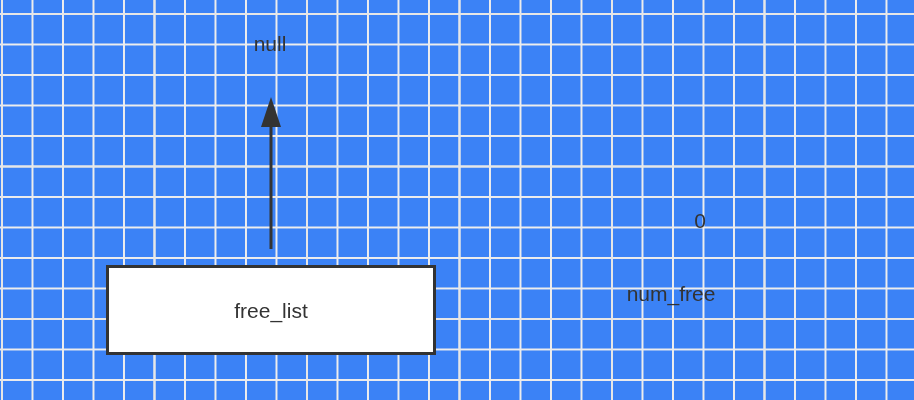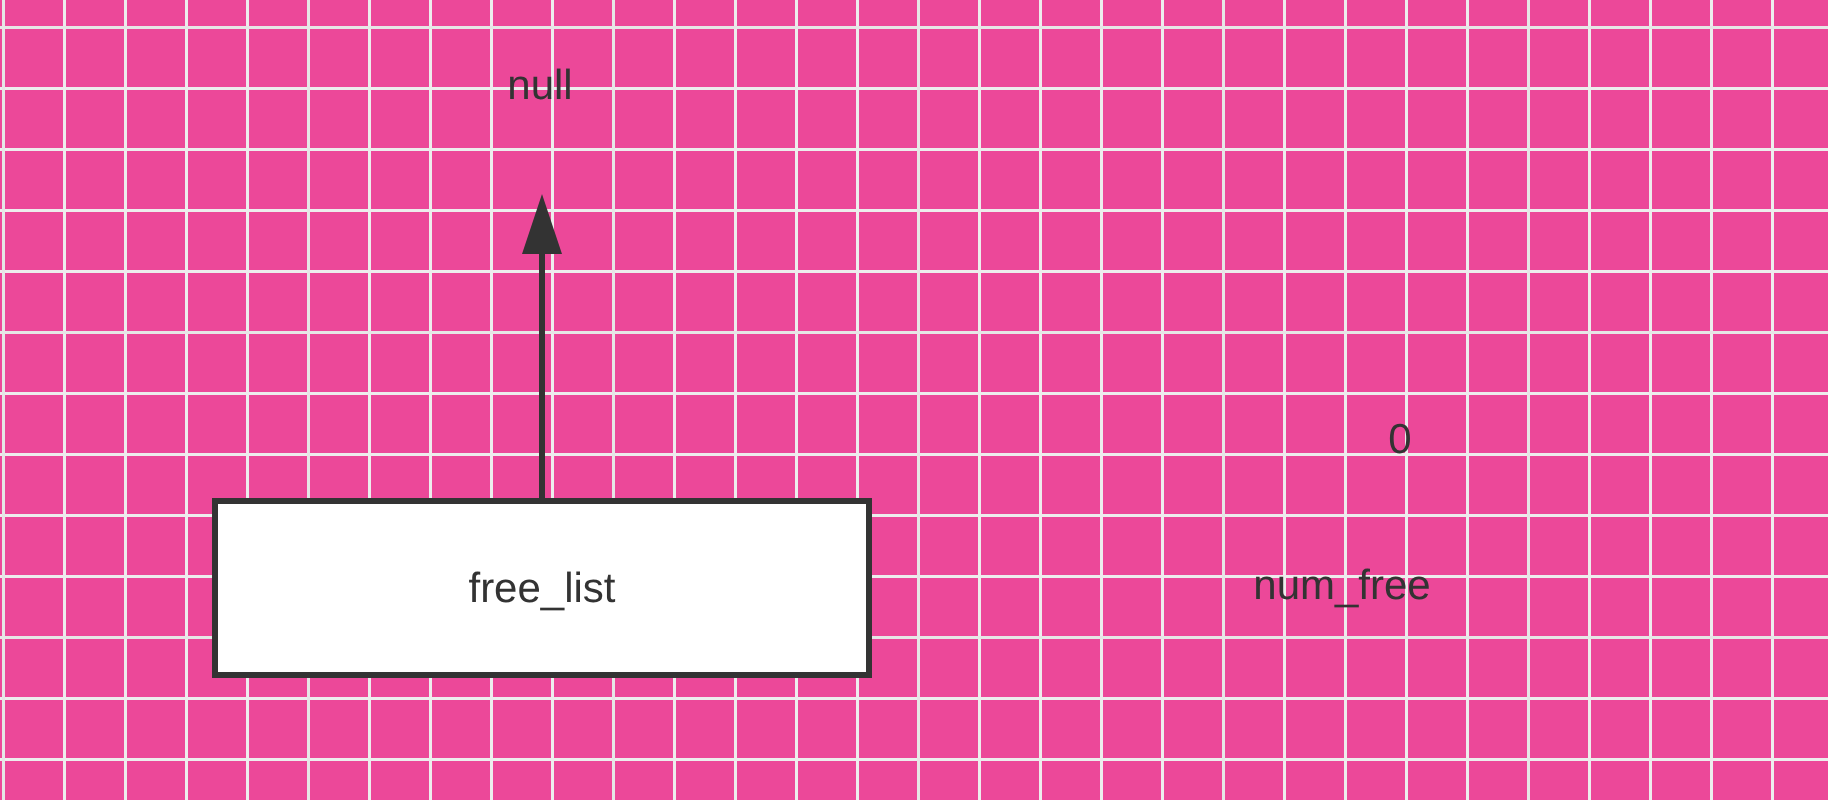--- a/index.html
+++ b/index.html
@@ -10,21 +10,21 @@
   }
   body {
     font-family: "Liberation Sans", sans-serif;
   }
 
   #canvas {
     position: relative;
     width: 914px;
     height: 400px;
     overflow: hidden;
-    background-color: #ec4899;
+    background-color: #3b82f6;
   }
 
   
   .grid-layer {
     position: absolute;
     inset: 0;
     pointer-events: none;
   }
   .grid-minor {
     background-image:
@@ -43,20 +43,21 @@
 
   
   .node-box {
     position: absolute;
     box-sizing: border-box;
     background: #ffffff;
     border: 3px solid #333333;
     display: flex;
     align-items: center;
     justify-content: center;
+    margin-top: 16px;
   }
   .node-label {
     font-size: 21px;
     color: #333333;
     line-height: 1;
     white-space: nowrap;
   }
 
   .free-list-box {
     left: 106px;

